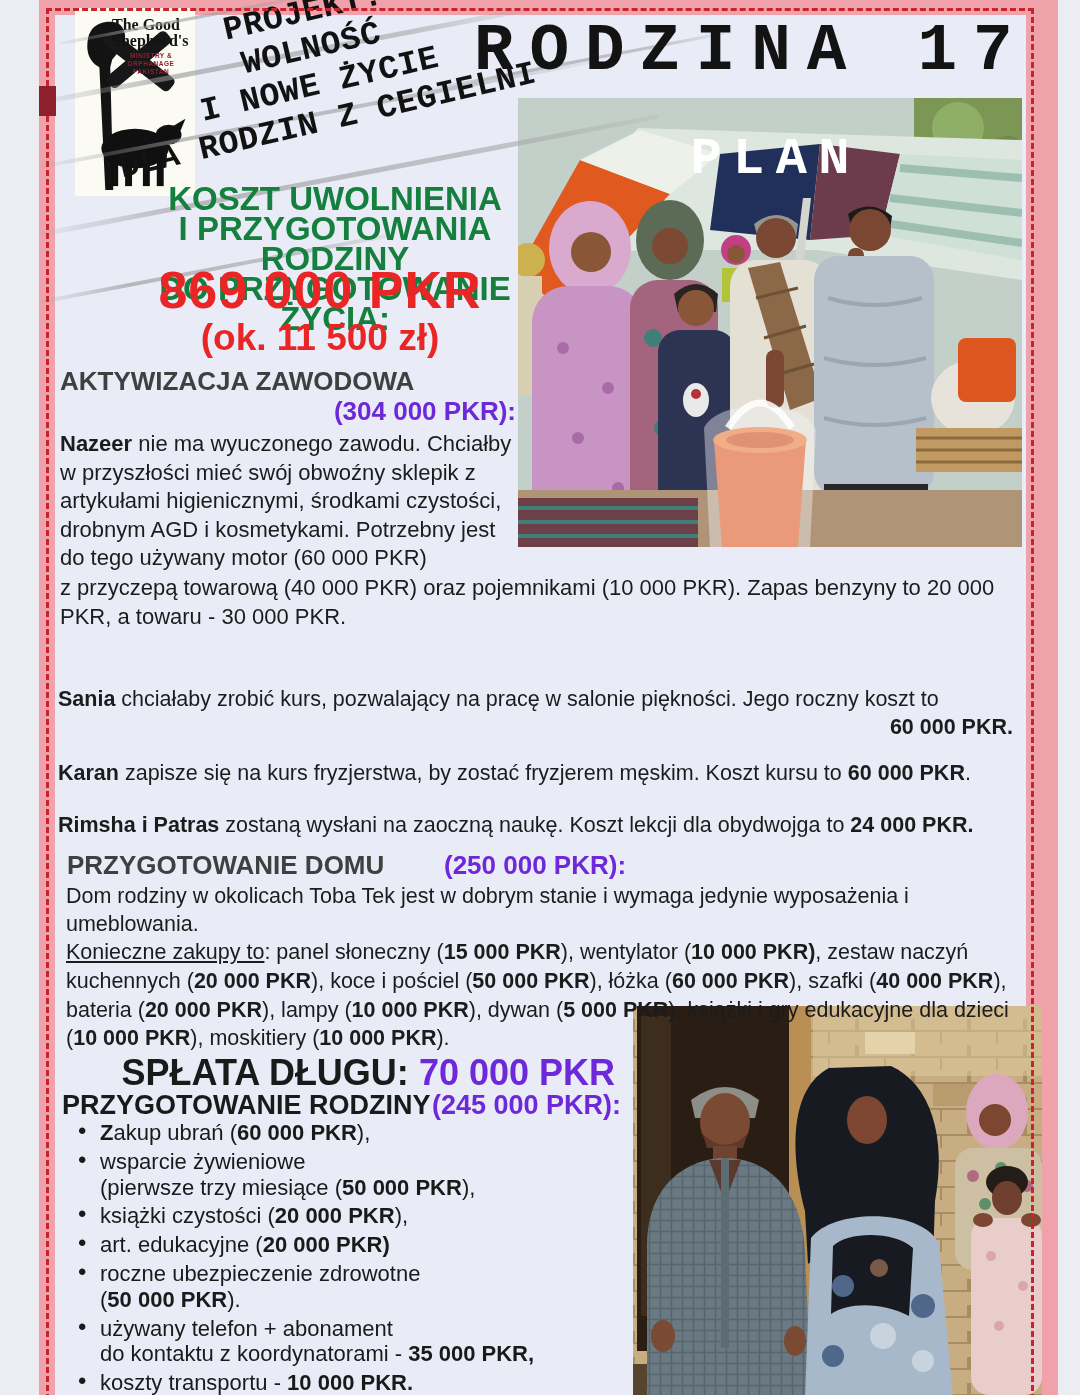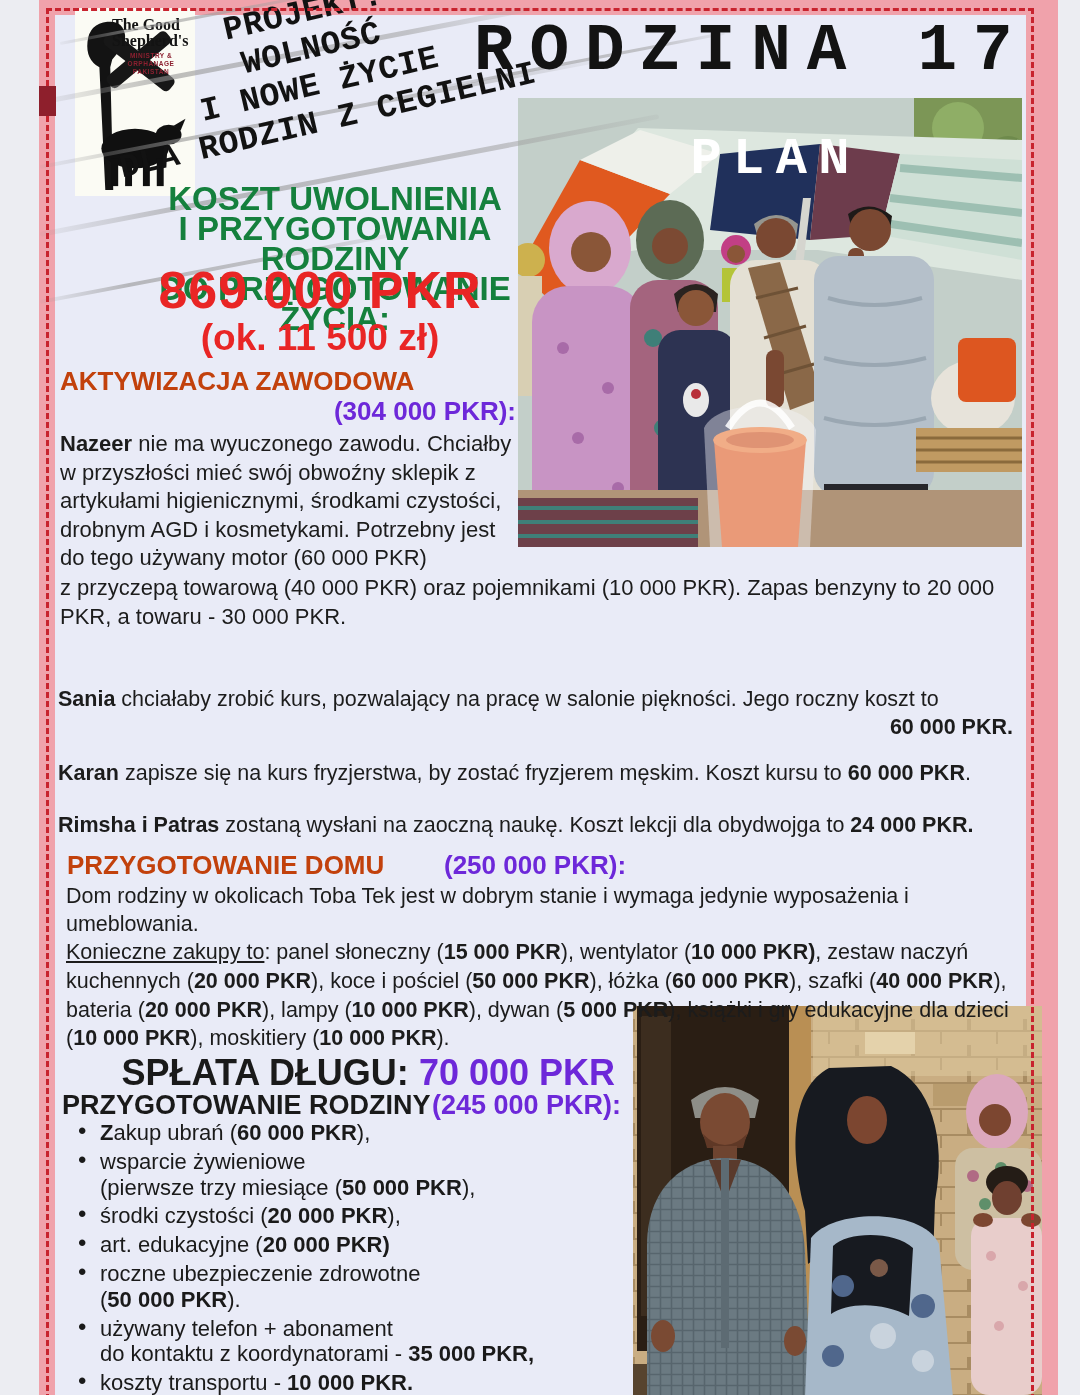--- a/index.html
+++ b/index.html
@@ -47,21 +47,21 @@
                 text-indent:.22em; padding-left:120px; width:384px; }
 
   
   .cost-head { left:110px; top:184px; width:450px; text-align:center; z-index:20;
                font-weight:700; font-size:33px; line-height:30px; color:#15803d; }
   .price { left:95px; top:262px; width:450px; text-align:center; z-index:20;
            color:#e92525; font-weight:700; }
   .price .pkr { font-size:52px; line-height:56px; letter-spacing:1px; }
   .price .pln { font-size:37px; line-height:40px; }
 
-  .sec-title { font-weight:700; font-size:26px; color:#c2410c; z-index:20; }
+  .sec-title { font-weight:700; font-size:26px; color:#404040; z-index:20; }
   .blue { color:#6d28d9; }
   .b { font-weight:700; }
   .u { text-decoration:underline; }
 
   .body-txt { font-size:22px; line-height:28.6px; color:#1c1c1c; z-index:20; }
   .body-txt2 { font-size:21.5px; line-height:27px; color:#1c1c1c; z-index:20; }
   .right { text-align:right; }
 
   .bullets { left:72px; top:1120px; width:575px; z-index:20; font-size:22px; line-height:25.8px; }
   .bullets .bi { position:relative; padding-left:28px; margin-bottom:3px; }
@@ -230,21 +230,21 @@
   <div class="abs body-txt2" style="left:66px;top:938px;width:952px;line-height:28.8px;"><span class="u">Konieczne zakupy to</span><span>: panel słoneczny (</span><span class="b">15 000 PKR</span><span>), wentylator (</span><span class="b">10 000 PKR)</span><span>, zestaw naczyń kuchennych (</span><span class="b">20 000 PKR</span><span>), koce i pościel  (</span><span class="b">50 000 PKR</span><span>), łóżka (</span><span class="b">60 000 PKR</span><span>), szafki (</span><span class="b">40 000 PKR</span><span>), bateria (</span><span class="b">20 000 PKR</span><span>), lampy (</span><span class="b">10 000 PKR</span><span>), dywan (</span><span class="b">5 000 PKR</span><span>), książki i gry edukacyjne dla dzieci  (</span><span class="b">10 000 PKR</span><span>), moskitiery (</span><span class="b">10 000 PKR</span><span>).</span></div>
 
   <div class="abs" style="left:95px;top:1052px;width:520px;text-align:right;font-weight:700;font-size:36px;z-index:20;"><span>SPŁATA DŁUGU: </span><span class="blue">70 000 PKR</span></div>
 
   <div class="abs" style="left:54px;top:1090px;font-weight:700;font-size:27px;z-index:20;margin-left:8px;">PRZYGOTOWANIE RODZINY</div>
   <div class="abs blue" style="left:432px;top:1090px;font-weight:700;font-size:27px;z-index:20;">(245 000 PKR):</div>
 
   <div class="abs bullets">
     <div class="bi"><span class="mk">•</span><span><span class="b">Z</span><span>akup ubrań (</span><span class="b">60 000 PKR</span><span>),</span></span></div>
     <div class="bi"><span class="mk">•</span><span><span>wsparcie żywieniowe</span><br><span>(pierwsze trzy miesiące (</span><span class="b">50 000 PKR</span><span>),</span></span></div>
-    <div class="bi"><span class="mk">•</span><span><span>środki czystości (</span><span class="b">20 000 PKR</span><span>),</span></span></div>
+    <div class="bi"><span class="mk">•</span><span><span>książki czystości (</span><span class="b">20 000 PKR</span><span>),</span></span></div>
     <div class="bi"><span class="mk">•</span><span><span>art. edukacyjne (</span><span class="b">20 000 PKR)</span></span></div>
     <div class="bi"><span class="mk">•</span><span><span> roczne ubezpieczenie zdrowotne</span><br><span>(</span><span class="b">50 000 PKR</span><span>).</span></span></div>
     <div class="bi"><span class="mk">•</span><span><span>używany telefon + abonament</span><br><span>do kontaktu z koordynatorami - </span><span class="b">35 000 PKR,</span></span></div>
     <div class="bi"><span class="mk">•</span><span><span>koszty transportu - </span><span class="b">10 000 PKR.</span></span></div>
   </div>
 
   <div class="abs photo2">
     <svg viewBox="0 0 409 389" style="position:absolute;inset:0;width:100%;height:100%;">
       <defs>
         <pattern id="bricks" width="56" height="26" patternUnits="userSpaceOnUse">

